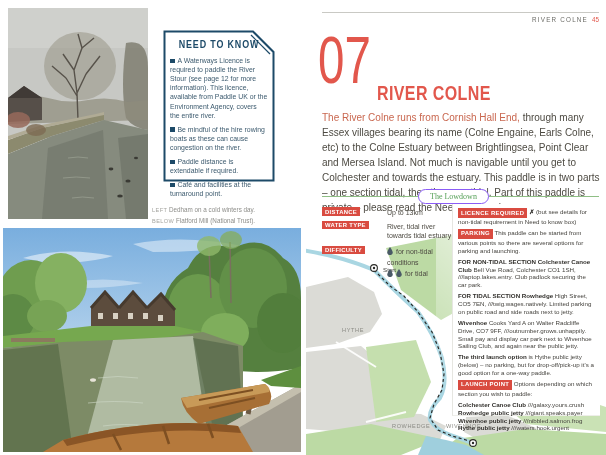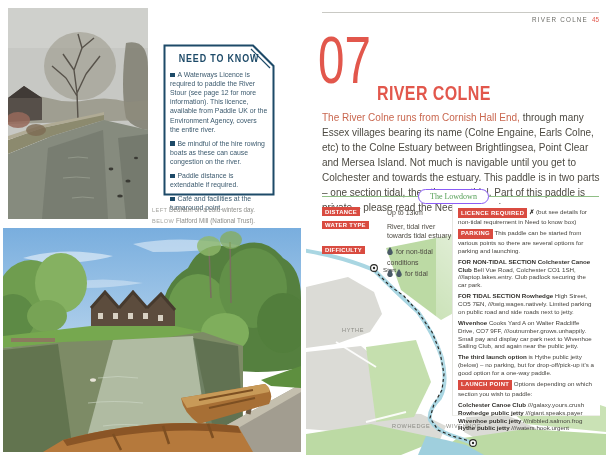--- a/index.html
+++ b/index.html
@@ -6,21 +6,21 @@
   #page{position:relative;width:606px;height:455px;background:#ffffff;overflow:hidden;
         font-family:"Liberation Sans",sans-serif;color:#4d4a45;}
   .abs{position:absolute;}
 
   
   #photo-top{left:8px;top:8px;width:140px;height:211px;}
   #photo-bottom{left:3px;top:228px;width:298px;height:224px;}
   #photo-top svg,#photo-bottom svg{display:block;}
 
   
-  #ntk{left:163px;top:44px;width:112px;height:152px;border-radius:31px;}
+  #ntk{left:163px;top:30px;width:112px;height:152px;border-radius:31px;}
   #ntk .frame{position:absolute;left:0;top:0;}
   #ntk .content{position:absolute;left:7px;top:6px;width:98px;}
   #ntk h3{margin:2px 0 6px 0;text-align:center;color:#1d4a68;font-size:10.5px;
           font-weight:bold;letter-spacing:1px;transform:scaleX(.85);transform-origin:center;}
   #ntk p{margin:0 0 5px 0;font-size:6.9px;line-height:1.32;color:#3c5a6e;}
   #ntk .sq{display:inline-block;width:4.5px;height:4.5px;background:#1d4a68;margin-right:3px;}
 
   
   #captions{left:152px;top:205px;width:150px;font-size:6.3px;color:#8d8d89;line-height:1.7;}
   #captions .tag{color:#a5a5a0;font-size:5.6px;letter-spacing:.4px;}

